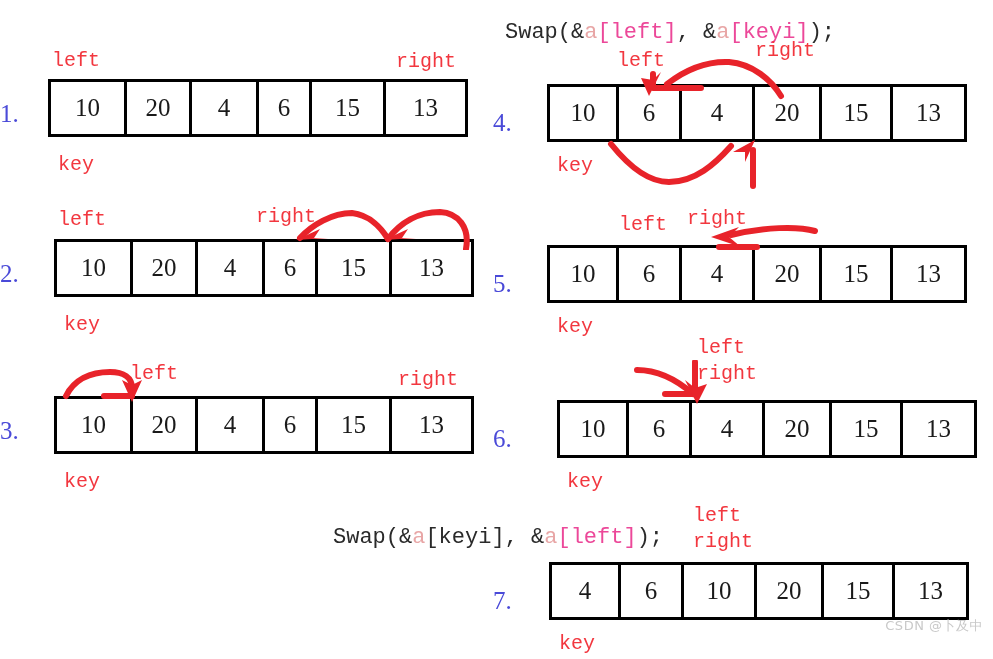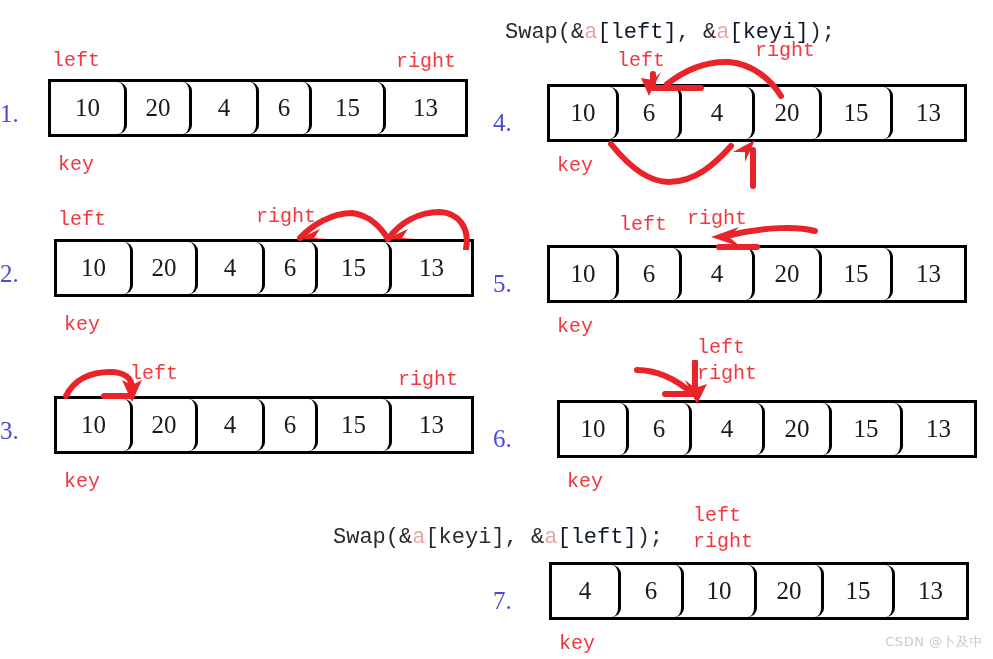--- a/index.html
+++ b/index.html
@@ -53,21 +53,20 @@
   .cell {
     box-sizing: border-box;
     border-right: 3px solid #000000;
     display: flex;
     align-items: center;
     justify-content: center;
     font-size: 25px;
     color: #1a1a1a;
     font-family: "Liberation Serif", "DejaVu Serif", serif;
     height: 100%;
-    border-radius: 9px;
   }
   .cell:last-child { border-right: none; }
 
   
   .lbl {
     position: absolute;
     color: #f2373f;
     font-size: 20px;
     font-family: "Liberation Mono", "DejaVu Sans Mono", monospace;
     line-height: 1;
@@ -77,42 +76,42 @@
   
   .code {
     position: absolute;
     font-size: 22px;
     font-family: "Liberation Mono", "DejaVu Sans Mono", monospace;
     color: #2a2a2a;
     white-space: pre;
     line-height: 1;
   }
   .code .var { color: #e8a6a6; }
-  .code .idx { color: #0f172a; }
+  .code .idx { color: #ec4899; }
   .code .idxdark { color: #2a2a2a; }
 
   
   .ink {
     position: absolute;
     pointer-events: none;
   }
   .ink path, .ink polyline, .ink line {
     fill: none;
     stroke: #e8232a;
     stroke-width: 6;
     stroke-linecap: round;
     stroke-linejoin: round;
   }
   .ink .head { fill: #e8232a; stroke: none; }
 
   
   .watermark {
     position: absolute;
     right: 10px;
-    bottom: 8px;
+    bottom: 24px;
     color: #c9c9c9;
     font-size: 13px;
     font-family: "DejaVu Sans", "Liberation Sans", sans-serif;
     letter-spacing: 0.5px;
     white-space: nowrap;
   }
 </style>
 </head>
 <body>
 

